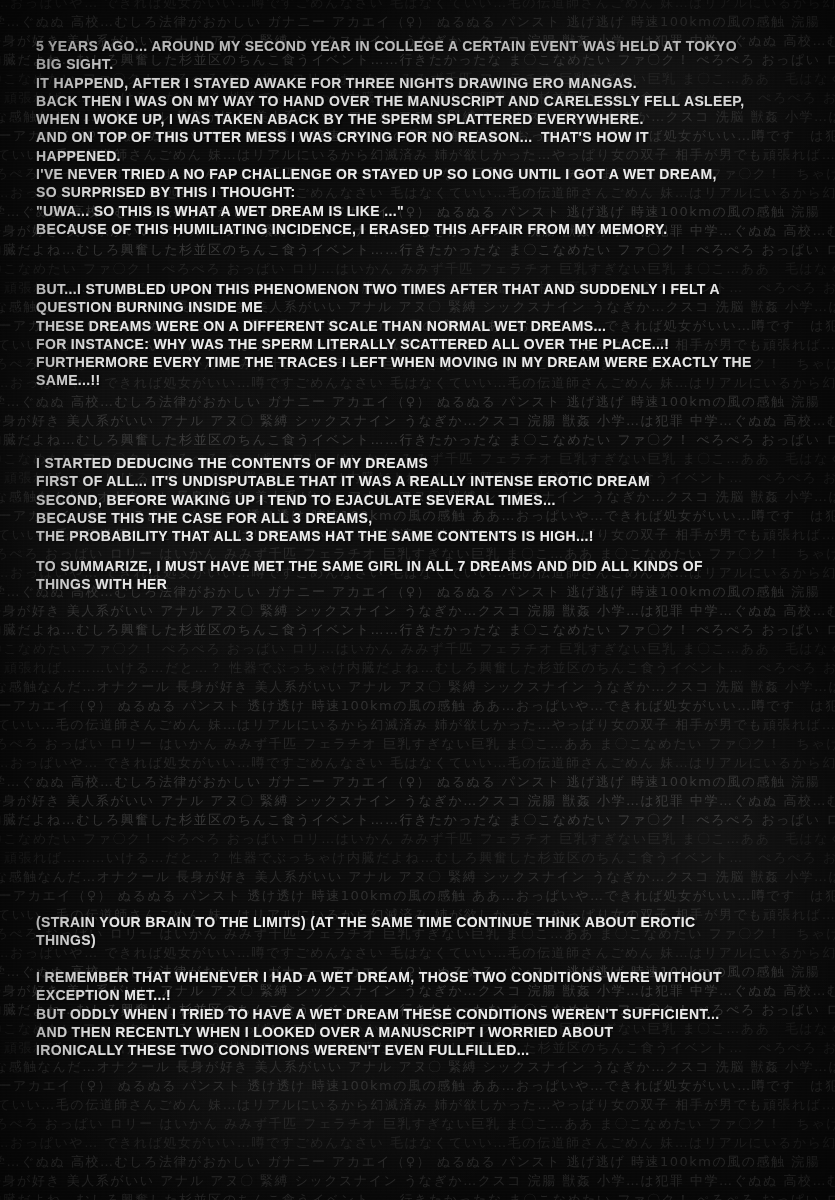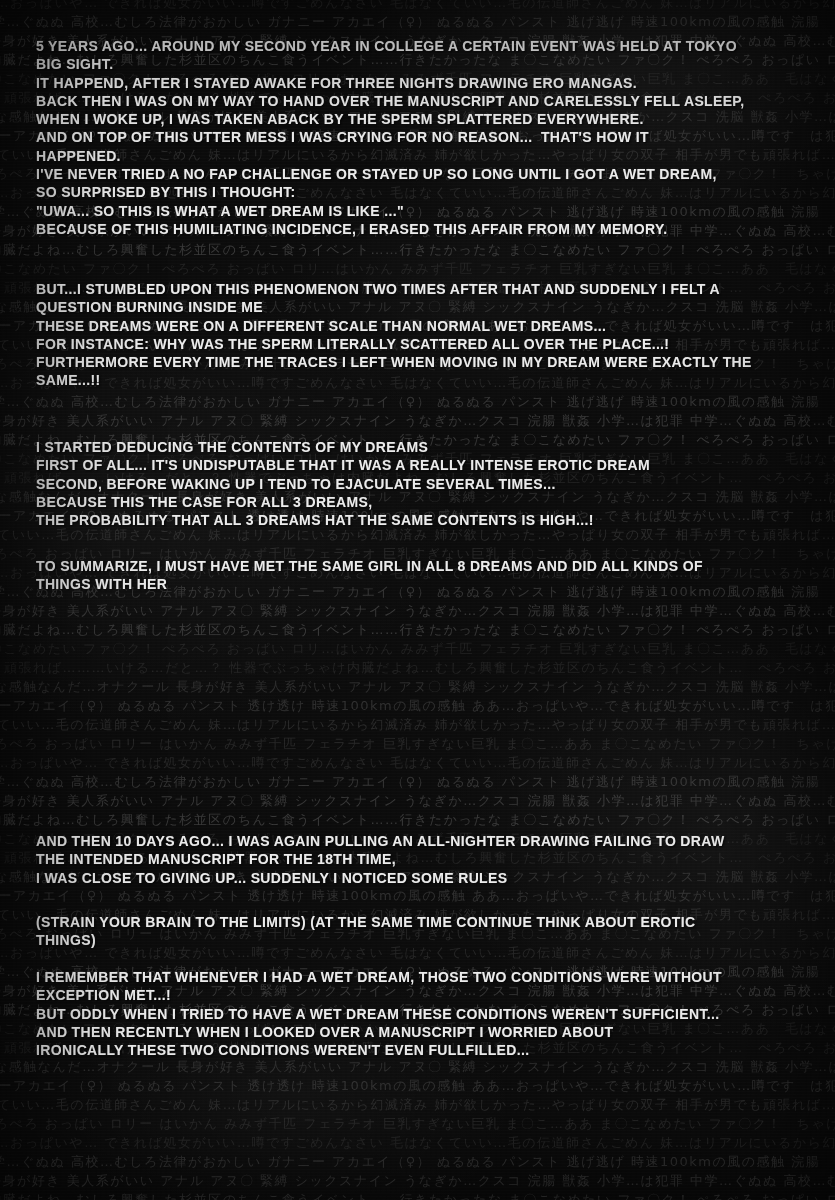--- a/index.html
+++ b/index.html
@@ -143,30 +143,27 @@
 I'VE NEVER TRIED A NO FAP CHALLENGE OR STAYED UP SO LONG UNTIL I GOT A WET DREAM,
 SO SURPRISED BY THIS I THOUGHT:
 "UWA... SO THIS IS WHAT A WET DREAM IS LIKE ..."
 BECAUSE OF THIS HUMILIATING INCIDENCE, I ERASED THIS AFFAIR FROM MY MEMORY.</div>
     <div class="block" style="top:280px">BUT...I STUMBLED UPON THIS PHENOMENON TWO TIMES AFTER THAT AND SUDDENLY I FELT A
 QUESTION BURNING INSIDE ME
 THESE DREAMS WERE ON A DIFFERENT SCALE THAN NORMAL WET DREAMS...
 FOR INSTANCE: WHY WAS THE SPERM LITERALLY SCATTERED ALL OVER THE PLACE...!
 FURTHERMORE EVERY TIME THE TRACES I LEFT WHEN MOVING IN MY DREAM WERE EXACTLY THE
 SAME...!!</div>
-    <div class="block" style="top:438px">I STARTED DEDUCING THE CONTENTS OF MY DREAMS
+    <div class="block" style="top:454px">I STARTED DEDUCING THE CONTENTS OF MY DREAMS
 FIRST OF ALL... IT'S UNDISPUTABLE THAT IT WAS A REALLY INTENSE EROTIC DREAM
 SECOND, BEFORE WAKING UP I TEND TO EJACULATE SEVERAL TIMES...
 BECAUSE THIS THE CASE FOR ALL 3 DREAMS,
 THE PROBABILITY THAT ALL 3 DREAMS HAT THE SAME CONTENTS IS HIGH...!</div>
-    <div class="block" style="top:557px">TO SUMMARIZE, I MUST HAVE MET THE SAME GIRL IN ALL 8 DREAMS AND DID ALL KINDS OF
+    <div class="block" style="top:557px">TO SUMMARIZE, I MUST HAVE MET THE SAME GIRL IN ALL 7 DREAMS AND DID ALL KINDS OF
 THINGS WITH HER</div>
-    <div class="block" style="top:832px">AND THEN 10 DAYS AGO... I WAS AGAIN PULLING AN ALL-NIGHTER DRAWING FAILING TO DRAW
-THE INTENDED MANUSCRIPT FOR THE 18TH TIME,
-I WAS CLOSE TO GIVING UP... SUDDENLY I NOTICED SOME RULES</div>
     <div class="block" style="top:913px">(STRAIN YOUR BRAIN TO THE LIMITS) (AT THE SAME TIME CONTINUE THINK ABOUT EROTIC
 THINGS)</div>
     <div class="block" style="top:968px">I REMEMBER THAT WHENEVER I HAD A WET DREAM, THOSE TWO CONDITIONS WERE WITHOUT
 EXCEPTION MET...!
 BUT ODDLY WHEN I TRIED TO HAVE A WET DREAM THESE CONDITIONS WEREN'T SUFFICIENT...
 AND THEN RECENTLY WHEN I LOOKED OVER A MANUSCRIPT I WORRIED ABOUT
 IRONICALLY THESE TWO CONDITIONS WEREN'T EVEN FULLFILLED...</div>
   </div>
 
   <div class="vignette"></div>

